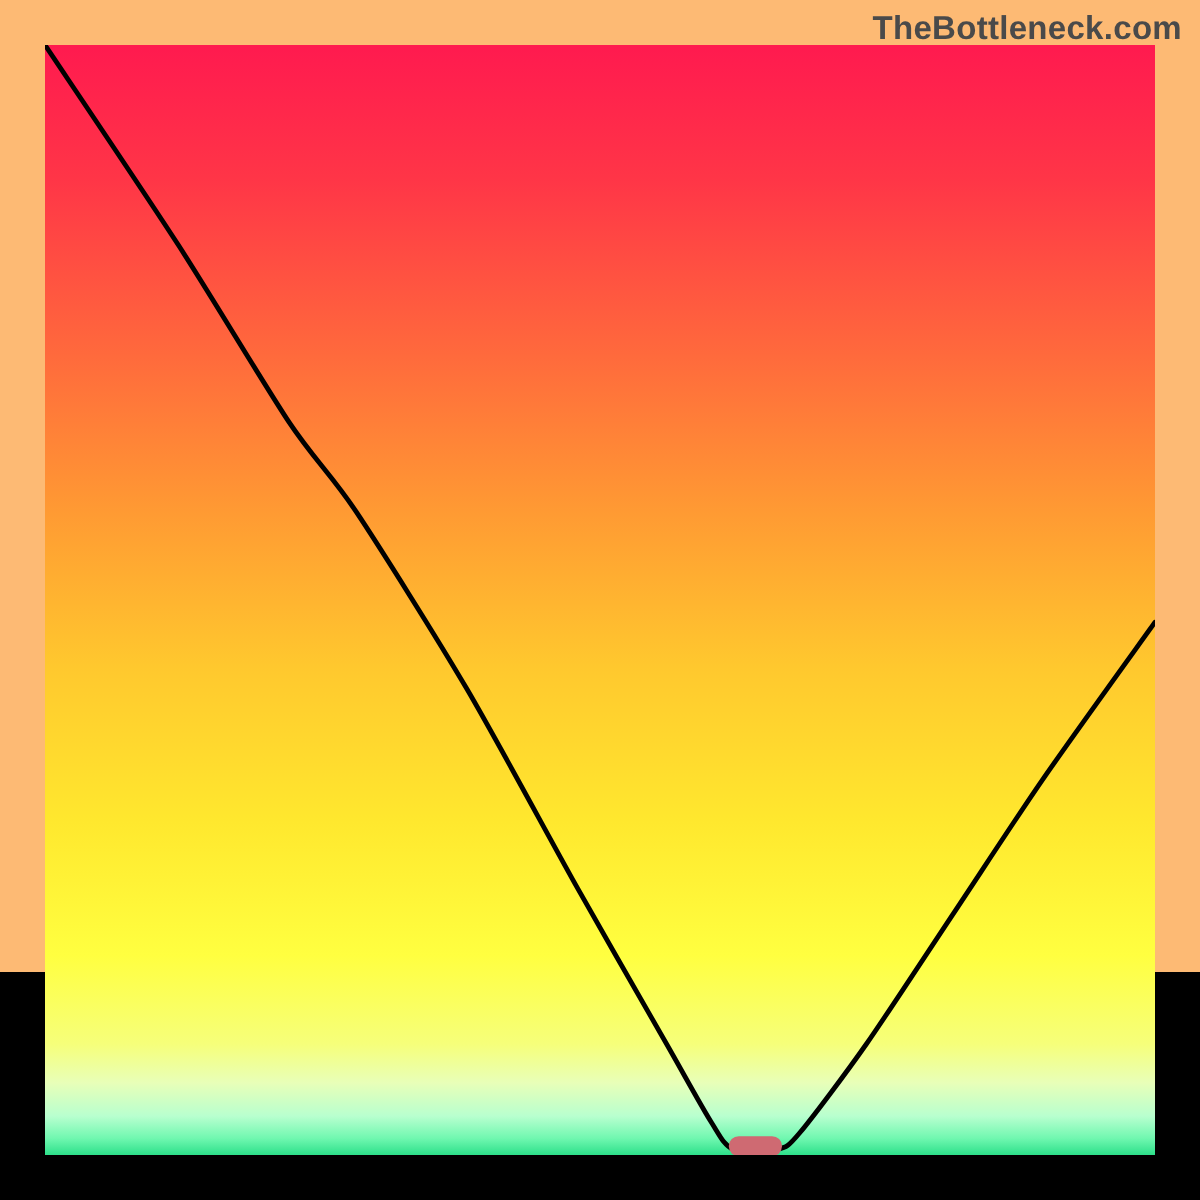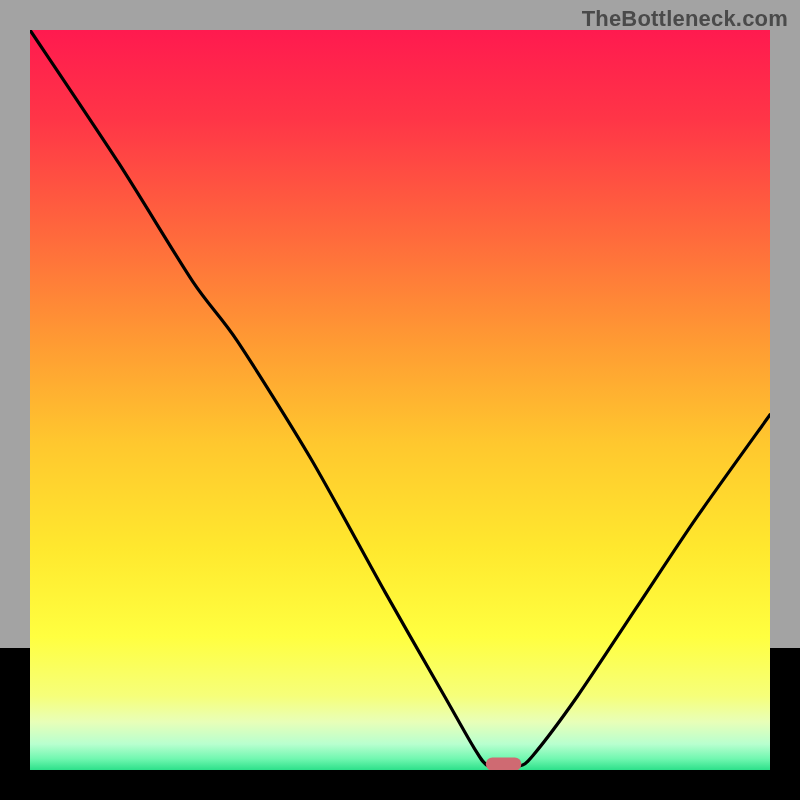--- a/index.html
+++ b/index.html
@@ -8,21 +8,21 @@
     width: 800px;
     height: 800px;
     background: #000;
     overflow: hidden;
     font-family: Arial, Helvetica, sans-serif;
   }
   .frame {
     position: relative;
     width: 800px;
     height: 648px;
-    background: #a3a3a3;
+    background: #fdba74;
   }
   .watermark {
     position: absolute;
     top: 6px;
     right: 12px;
     color: #4a4a4a;
     font-size: 22px;
     font-weight: 600;
     letter-spacing: 0.2px;
     z-index: 10;

